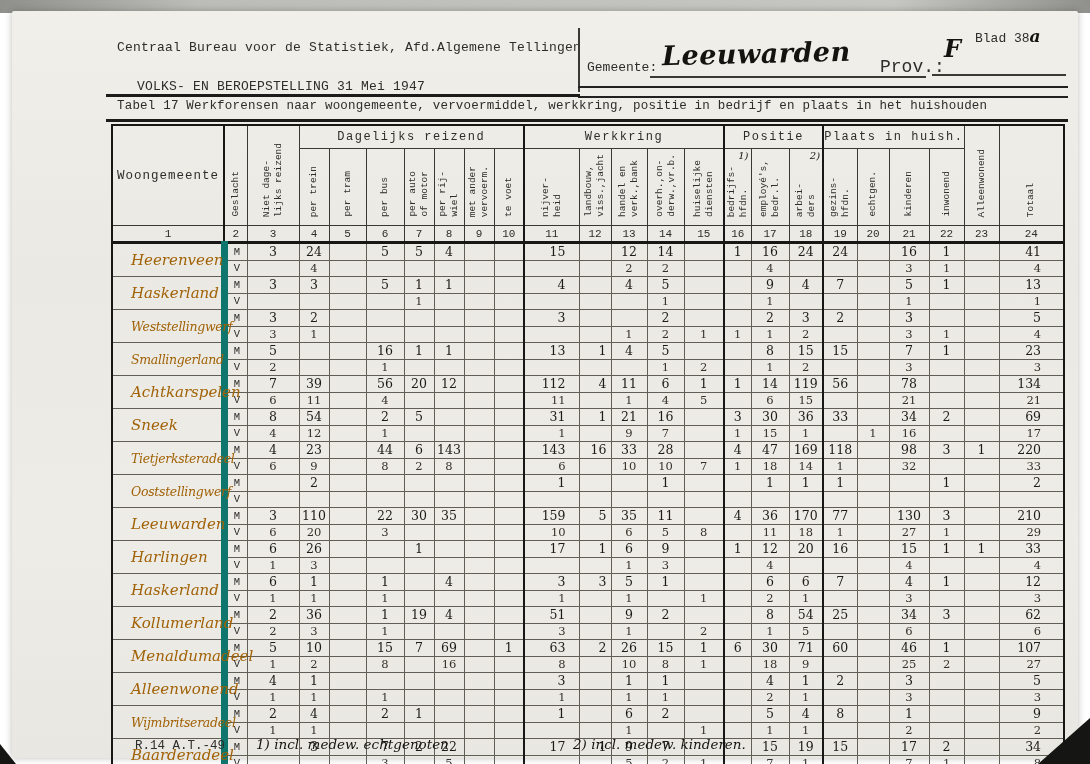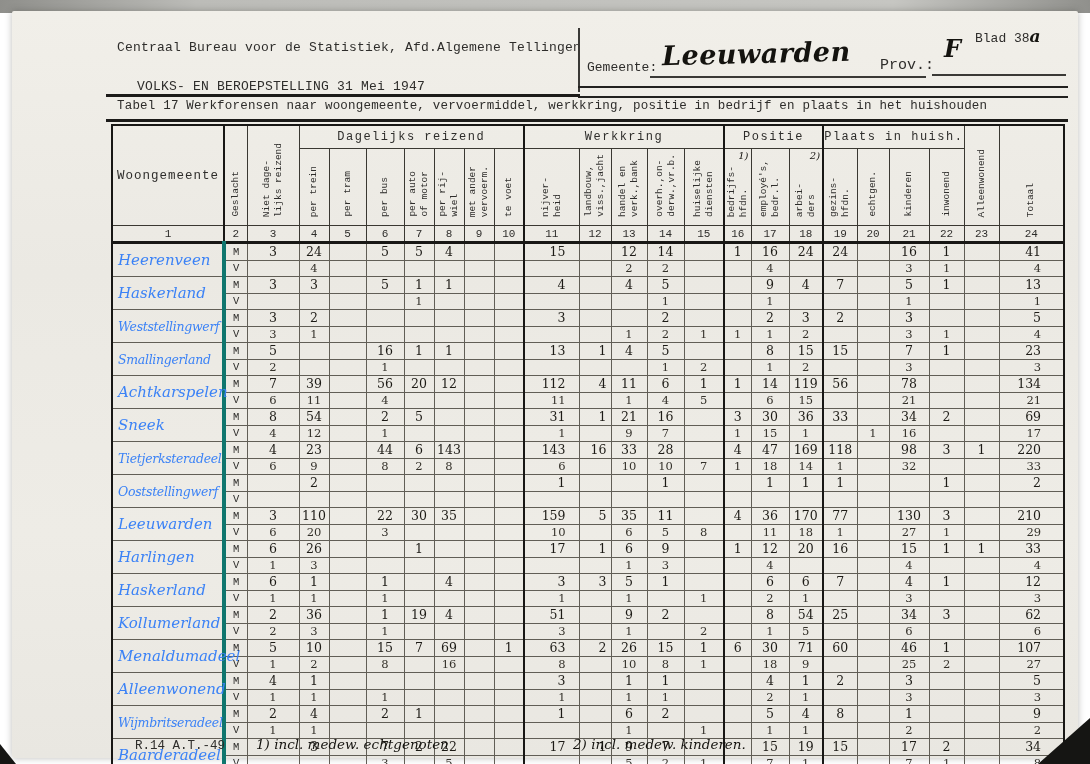--- a/index.html
+++ b/index.html
@@ -17,21 +17,21 @@
     background:linear-gradient(180deg,#f1efe9 0%,#ebe9e3 35%,#eeece6 70%,#e9e7e1 100%);
     box-shadow:0 0 7px rgba(60,60,55,.35);border-radius:2px;}
   .abs{position:absolute;z-index:2;}
   .typed{color:#2e2d2b;}
   .hw{font-family:"DejaVu Serif",serif;font-style:italic;color:#14130f;}
   .org-line{left:117px;top:40px;font-size:13px;letter-spacing:.2px;}
   .census-line{left:113px;top:79px;font-size:13px;letter-spacing:.2px;margin-left:24px;}
   .head-vline{left:578px;top:28px;width:2px;height:64px;background:#3a3936;}
   .gemeente-label{left:587px;top:60px;font-size:13px;}
   .gemeente-value{left:662px;top:38px;font-size:27px;font-weight:bold;transform:rotate(-1.4deg);letter-spacing:.5px;}
-  .prov-label{left:880px;top:57px;font-size:15px;}
+  .prov-label{left:880px;top:57px;font-size:18px;}
   .prov-value{left:944px;top:34px;font-size:24px;font-weight:bold;}
   .uline{position:absolute;z-index:2;height:2px;background:#3a3936;}
   .ul-gem{left:650px;top:76px;width:276px;}
   .ul-prov{left:932px;top:74px;width:134px;}
   .dbl-rule{left:578px;top:86px;width:490px;height:8px;
     border-top:2px solid #22211f;border-bottom:2px solid #22211f;}
   .blad{left:975px;top:26px;font-size:13px;}
   .blad .hw{font-size:17px;font-style:italic;font-weight:bold;}
   .title-line{left:117px;top:99px;font-size:12.5px;letter-spacing:.2px;}
   .title-rule-l{left:106px;top:94px;width:474px;height:3px;background:#1c1b19;}
@@ -57,22 +57,22 @@
   .dr.m td{border-top:1px solid #4a473f;}
   .dr.v td{border-top:1px solid #9b978d;}
   .tl{border-left:2px solid #181715 !important;}
   .val{font-family:"DejaVu Serif",serif;font-size:12.5px;color:#1d1b16;
     text-align:center;line-height:14px;}
   .dr.v .val{font-size:11.5px;color:#34312a;}
   .a11{text-align:right;padding-right:13px;}
   .a12{text-align:right;padding-right:4px;}
   .a24{text-align:right;padding-right:22px;}
   .muni{font-family:"DejaVu Serif",serif;font-style:italic;font-size:15px;
-    color:#3b82f6;padding-left:5px;white-space:nowrap;overflow:hidden;
-    border-right:4px solid #0f766e;}
+    color:#a16207;padding-left:18px;white-space:nowrap;overflow:hidden;
+    border-right:7px solid #0f766e;}
   .muni.sm{font-size:12.5px;letter-spacing:-.3px;}
   .sex{font-size:10.5px;text-align:center;color:#2e2d2b;}
   .footer-code{left:135px;top:739px;font-size:12.5px;}
   .fn{font-size:13.5px;}
   .fn1{left:256px;top:736px;}
   .fn2{left:573px;top:736px;}
 </style>
 </head>
 <body>
 

